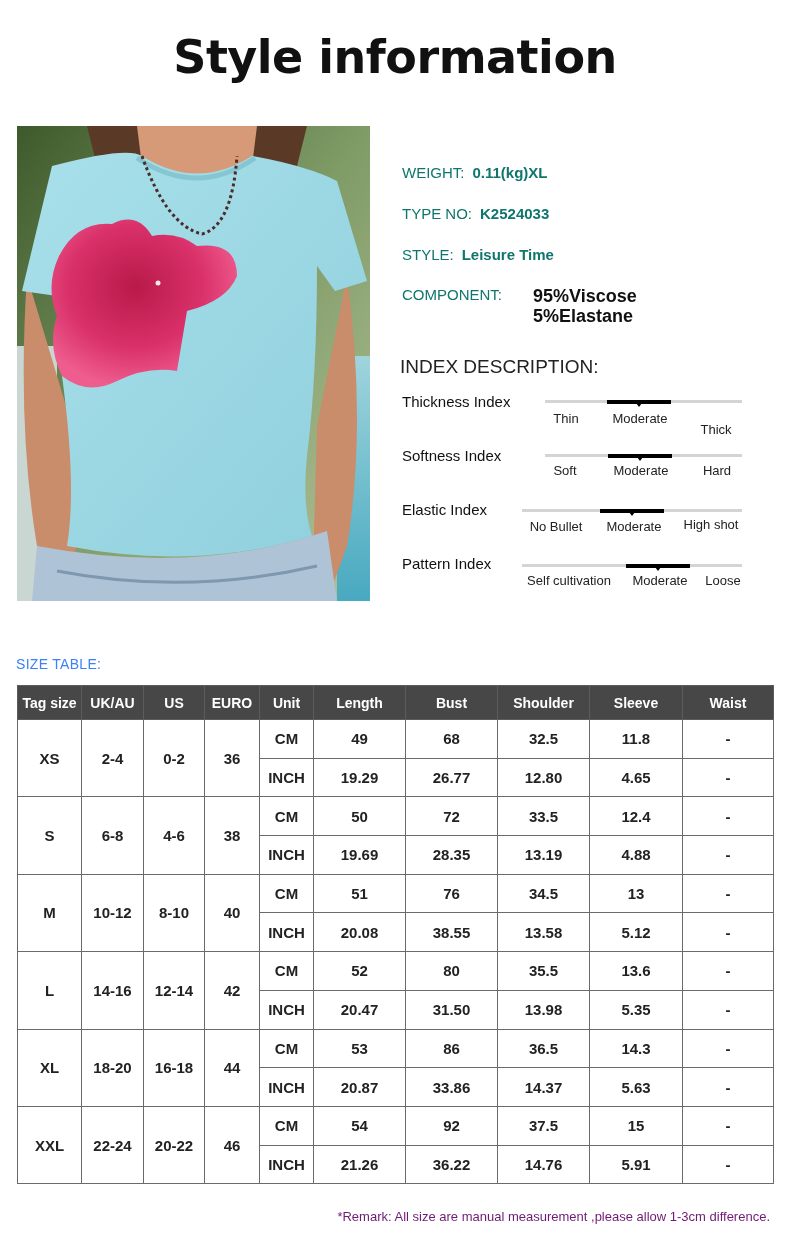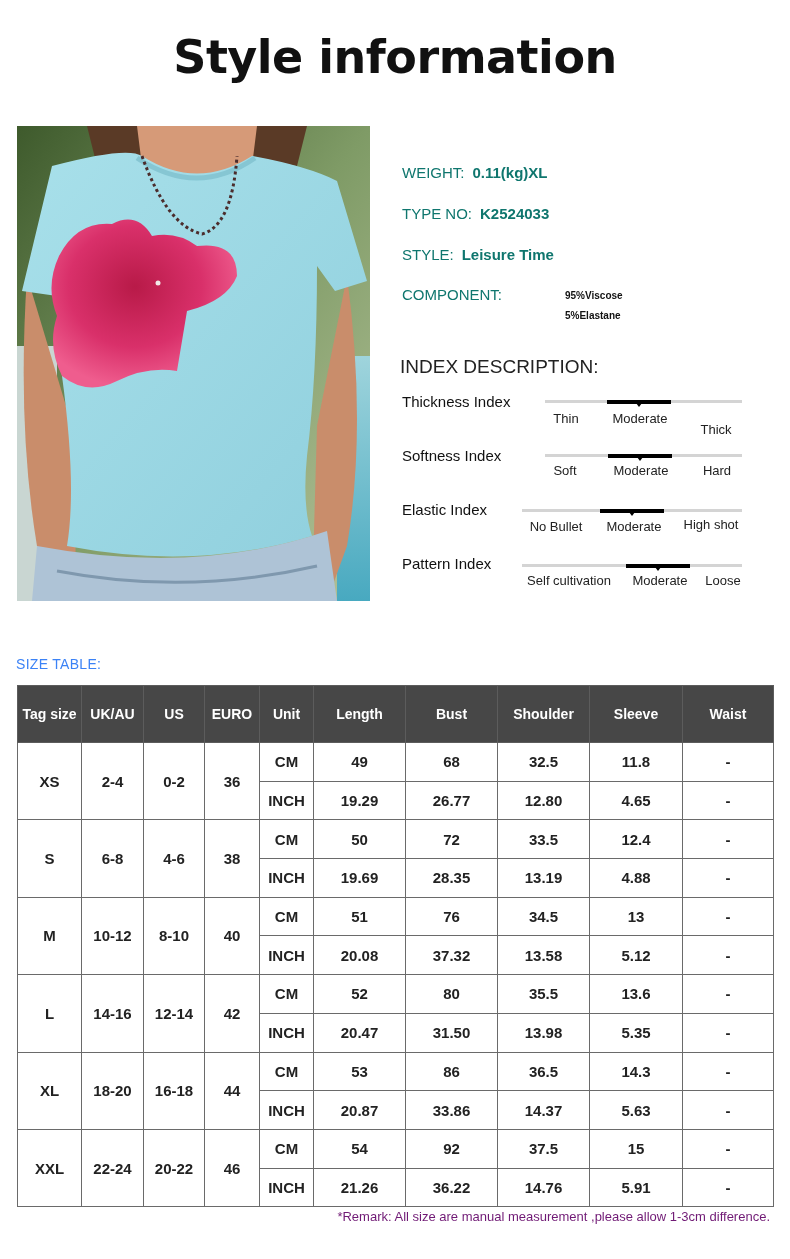--- a/index.html
+++ b/index.html
@@ -16,21 +16,21 @@
     .photo {
       position: absolute; left: 17px; top: 126px; width: 353px; height: 475px;
       overflow: hidden; background: #6f8f5a;
     }
     .photo svg { display: block; width: 100%; height: 100%; }
 
     
     .info-line { position: absolute; left: 402px; font-size: 15px; color: #0f766e; }
     .info-line .lbl { font-weight: 400; }
     .info-line .val { font-weight: 700; margin-left: 8px; }
-    .comp-val { position: absolute; left: 533px; font-size: 10px; font-weight: 700; line-height: 20px; color:#111;margin-left:32px; }
+    .comp-val { position: absolute; left: 533px; font-size: 18px; font-weight: 700; line-height: 20px; color:#111; }
 
     .idx-heading { position: absolute; left: 400px; top: 356px; font-size: 19px; color: #222; }
 
     .idx-row { position: absolute; left: 402px; width: 350px; height: 40px; }
     .idx-name { position: absolute; left: 0; top: 0; font-size: 15px; color: #111; }
     .idx-track { position: absolute; height: 3px; background: #d4d4d4; }
     .idx-active { position: absolute; height: 4px; background: #000; top: -0.5px; }
     .idx-active::after {
       content: ""; position: absolute; left: 50%; top: 3px; margin-left: -3px;
       border-left: 3px solid transparent; border-right: 3px solid transparent; border-top: 4px solid #000;
@@ -38,21 +38,21 @@
     .idx-lbl { position: absolute; font-size: 13px; color: #222; white-space: nowrap; transform: translateX(-50%); }
 
     
     .size-label { position: absolute; left: 16px; top: 656px; font-size: 14px; color: #3b82f6; letter-spacing: 0.3px; }
 
     table.sizes {
       position: absolute; left: 17px; top: 685px; width: 756px;
       border-collapse: collapse; table-layout: fixed;
     }
     table.sizes th {
-      background: #474747; color: #fff; font-weight: 700; font-size: 14px; height: 57px;
+      background: #474747; color: #fff; font-weight: 700; font-size: 14px; height: 34px;
       border: 1px solid #5c5c5c; text-align: center; padding: 0;
     }
     table.sizes td {
       border: 1px solid #6a6a6a; text-align: center; font-size: 15px; color: #222; height: 38.7px; padding: 0;
     }
     td.size-tag, td.size-conv { font-weight: 700; font-size: 17px; color: #111; }
     td.unit { font-weight: 700; font-size: 13px; color: #111; }
     td.meas { font-weight: 700; }
 
     .remark { position: absolute; right: 20px; top: 1209px; font-size: 13px; color: #701a75; }
@@ -246,21 +246,21 @@
       <td class="unit">CM</td>
       <td class="meas">51</td>
       <td class="meas">76</td>
       <td class="meas">34.5</td>
       <td class="meas">13</td>
       <td class="meas">-</td>
     </tr>
     <tr>
       <td class="unit">INCH</td>
       <td class="meas">20.08</td>
-      <td class="meas">37.32</td>
+      <td class="meas">38.55</td>
       <td class="meas">13.58</td>
       <td class="meas">5.12</td>
       <td class="meas">-</td>
     </tr>
 
     <tr>
       <td rowspan="2" class="size-tag">L</td>
       <td rowspan="2" class="size-conv">14-16</td>
       <td rowspan="2" class="size-conv">12-14</td>
       <td rowspan="2" class="size-conv">42</td>

